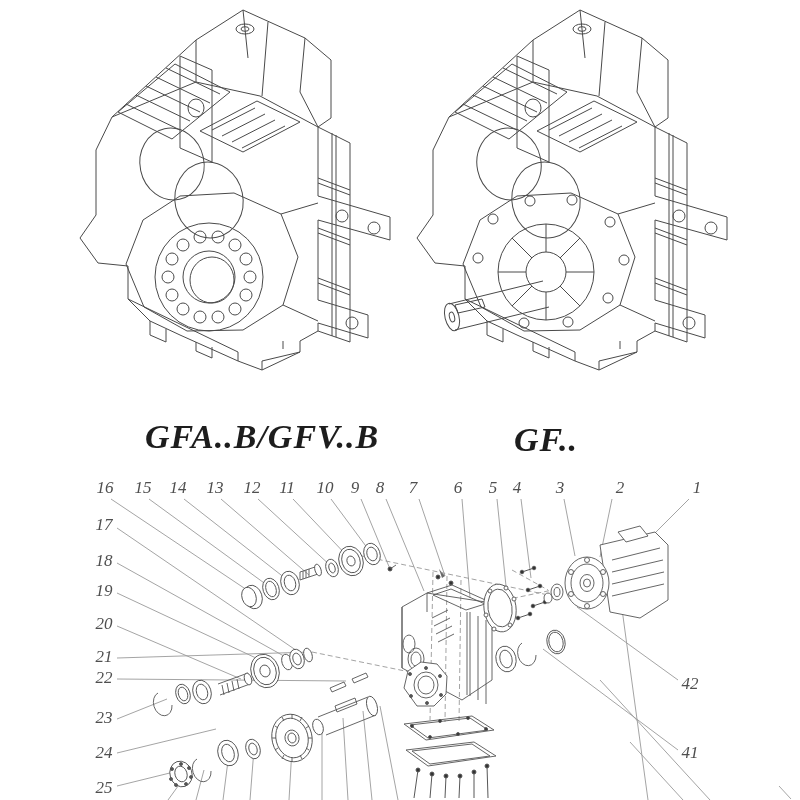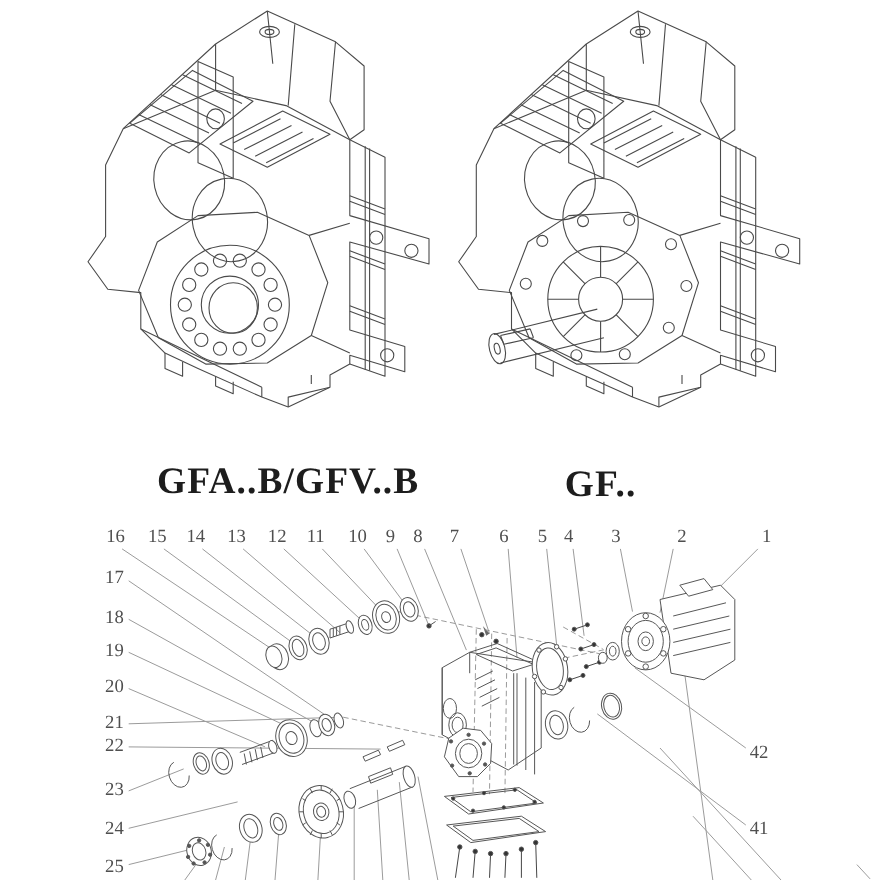--- a/index.html
+++ b/index.html
@@ -1,17 +1,17 @@
 <!DOCTYPE html>
 <html><head>
 <meta charset="utf-8">
 <style>
   html,body{margin:0;padding:0;background:#ffffff;}
   #page{position:relative;width:800px;height:800px;background:#ffffff;overflow:hidden;
-        font-family:"Liberation Serif", serif;}
+        font-family:"Liberation Serif", serif;font-style:italic;}
   svg text{font-family:"Liberation Serif", serif;}
   .caption{font-weight:bold;font-size:34px;letter-spacing:1px;}
   .callout{font-size:17px;}
 </style>
 </head>
 <body>
 
 <div id="page">
 <svg width="800" height="800" viewBox="0 0 800 800">
 

